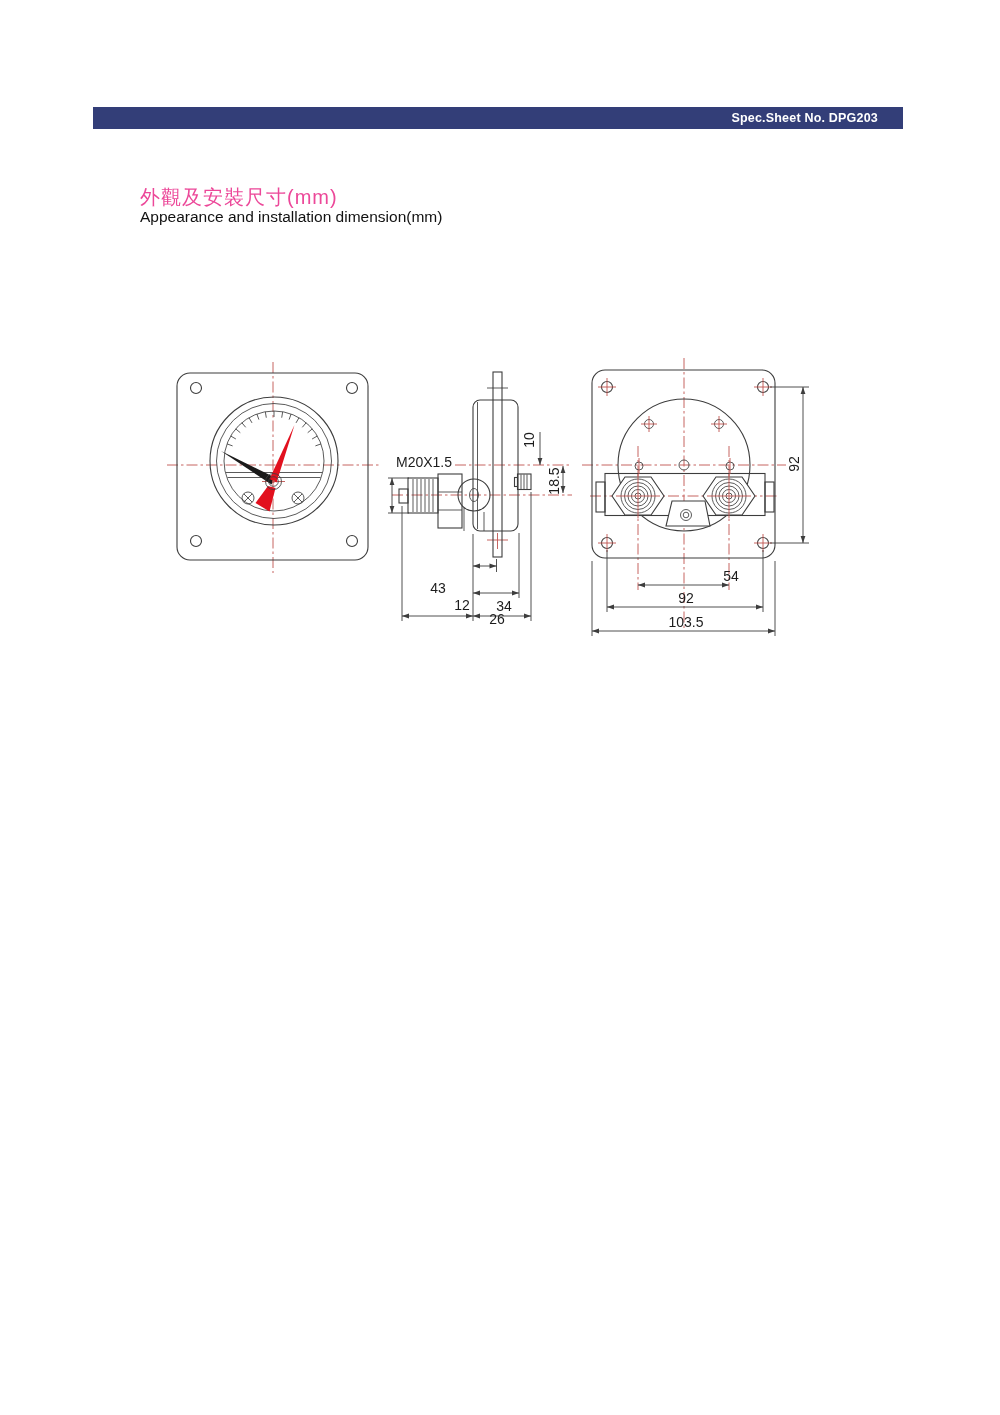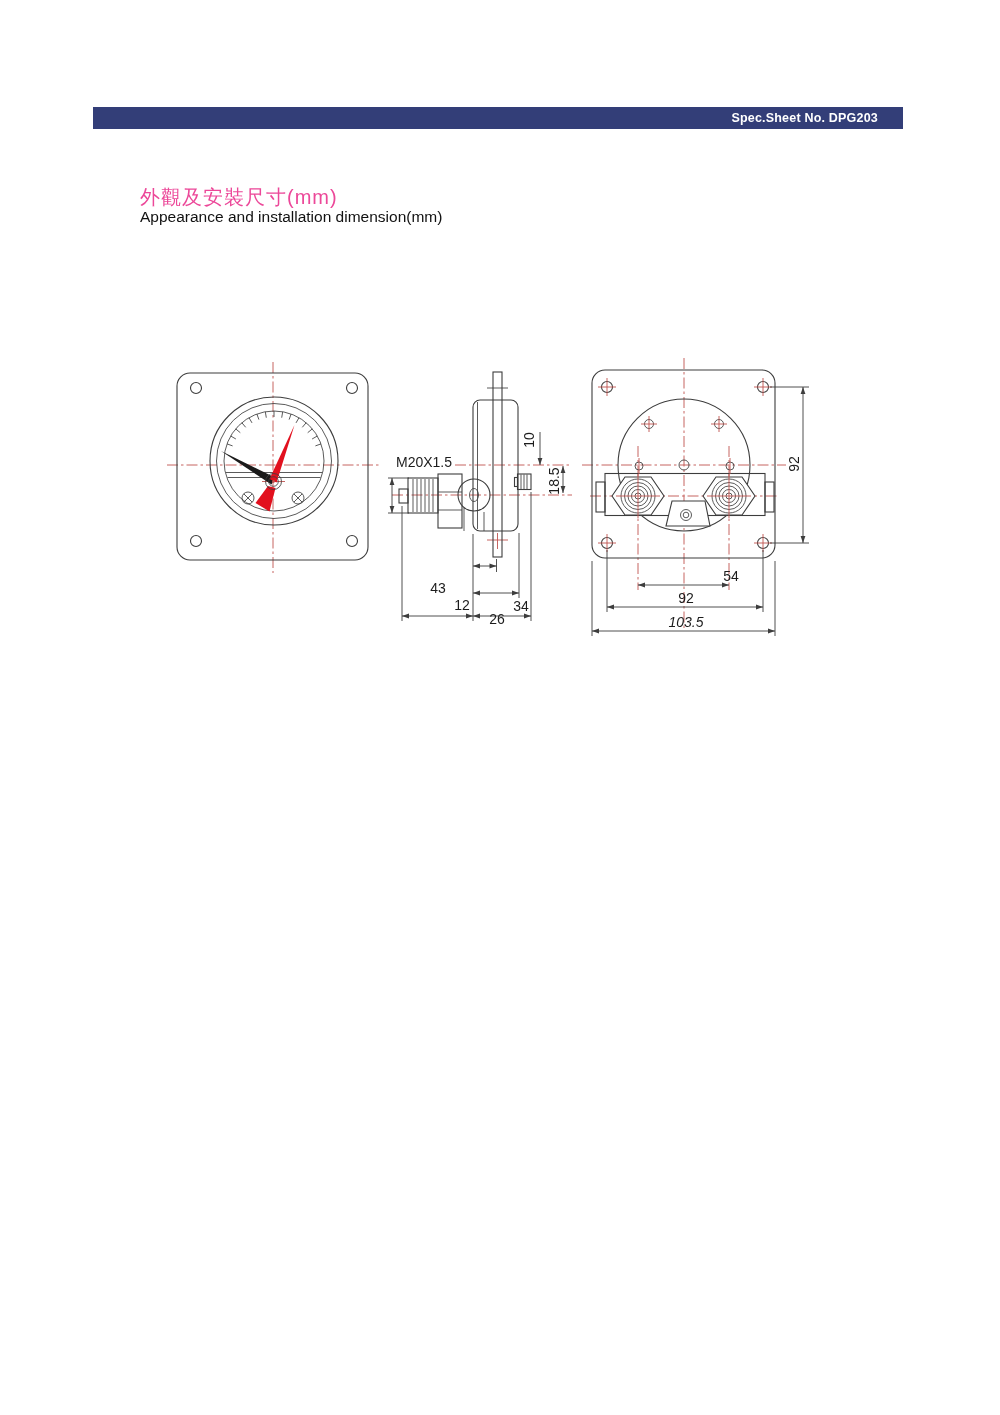--- a/index.html
+++ b/index.html
@@ -243,19 +243,19 @@
       <polygon class="ar" points="775,631 768,628.6 768,633.4"></polygon>
     </g>
   </svg>
 
   <div class="dim" style="left:424px; top:462px;">M20X1.5</div>
   <div class="dim rot" style="left:529px; top:440px;">10</div>
   <div class="dim rot" style="left:554px; top:481px;">18.5</div>
   <div class="dim" style="left:462px; top:558px;margin-top:47px;">12</div>
   <div class="dim" style="left:497px; top:619px;">26</div>
   <div class="dim" style="left:438px; top:588px;text-align:right;">43</div>
-  <div class="dim" style="left:504px; top:606px;margin-left:17px;">34</div>
+  <div class="dim" style="left:504px; top:606px;">34</div>
   <div class="dim rot" style="left:794px; top:464px;">92</div>
   <div class="dim" style="left:684px; top:576px;margin-left:47px;">54</div>
   <div class="dim" style="left:686px; top:598px;">92</div>
-  <div class="dim" style="left:686px; top:622px;font-style:italic;">103.5</div>
+  <div class="dim" style="left:686px; top:622px;">103.5</div>
 
 </div>
 
 </body></html>

